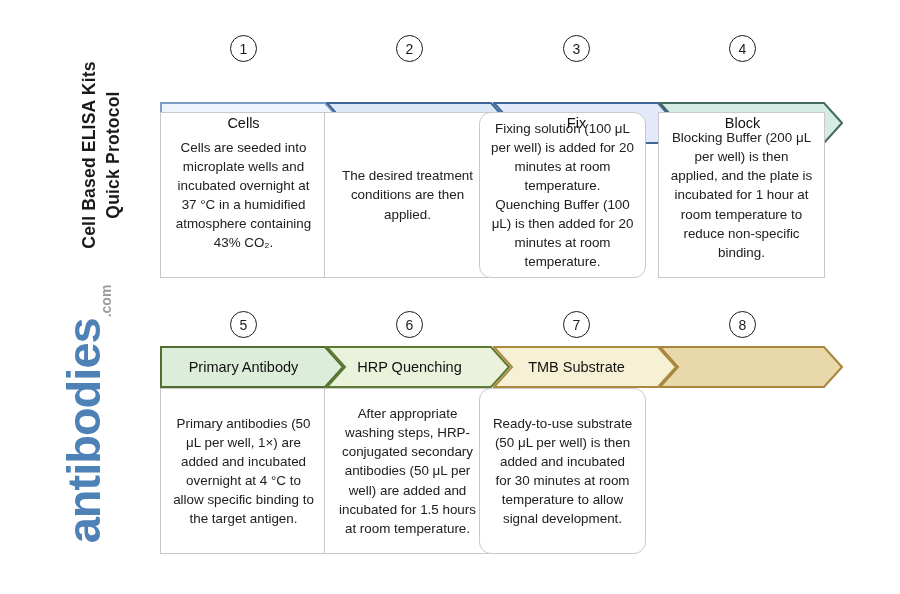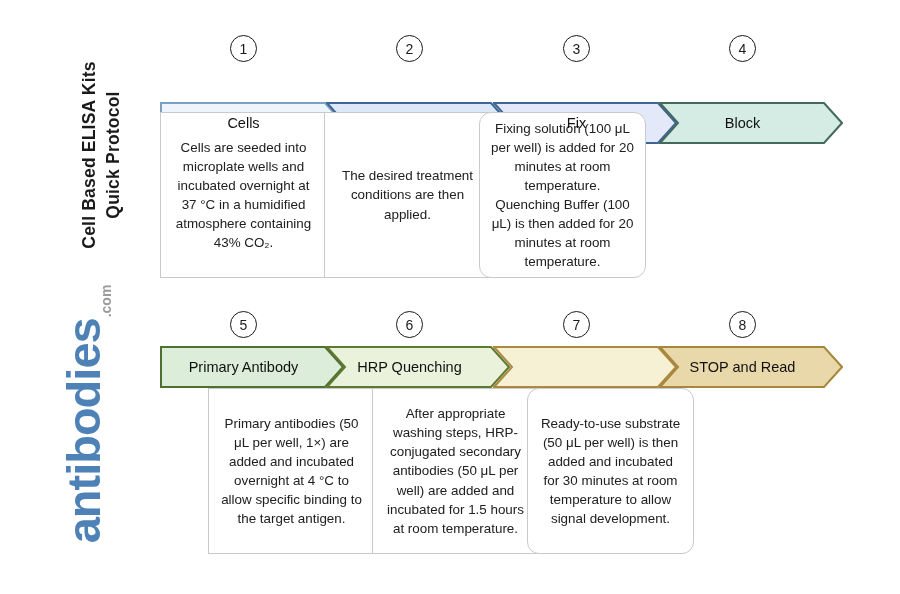--- a/index.html
+++ b/index.html
@@ -98,20 +98,23 @@
   <div class="strip" style="top:112px;height:166px;">
     <div class="box b0">
         <span>Cells are seeded into microplate wells and incubated overnight at 37 °C in a humidified atmosphere containing 43% CO₂.</span>
       </div>
     <div class="box b1">
         <span>The desired treatment conditions are then applied.</span>
       </div>
     <div class="box b2">
         <span>Fixing solution (100 μL per well) is added for 20 minutes at room temperature. Quenching Buffer (100 μL) is then added for 20 minutes at room temperature.</span>
       </div>
+    <div class="box b3">
+        <span>Blocking Buffer (200 μL per well) is then applied, and the plate is incubated for 1 hour at room temperature to reduce non-specific binding.</span>
+      </div>
   </div>
 
   <div class="strip" style="top:311px;height:27px;">
     <div class="circle c0">
         <span>5</span>
       </div>
     <div class="circle c1">
         <span>6</span>
       </div>
     <div class="circle c2">
@@ -130,24 +133,24 @@
       <polygon points="1,1 165,1 183,21 165,41 1,41 19,21" stroke-width="2" fill="#eaf2db" stroke="#5c7a31"></polygon>
     </svg>
     <svg class="arrow-svg a2" viewBox="0 0 184 42" preserveAspectRatio="none">
       <polygon points="1,1 165,1 183,21 165,41 1,41 19,21" stroke-width="2" fill="#f6f0d5" stroke="#ab8a40"></polygon>
     </svg>
     <svg class="arrow-svg a3" viewBox="0 0 184 42" preserveAspectRatio="none">
       <polygon points="1,1 165,1 183,21 165,41 1,41 19,21" stroke-width="2" fill="#e9d8a9" stroke="#a8863c"></polygon>
     </svg>
     <div class="arrow-label a0">Primary Antibody</div>
     <div class="arrow-label a1">HRP Quenching</div>
-    <div class="arrow-label a3">STOP and Read</div>
+    <div class="arrow-label a2">TMB Substrate</div>
   </div>
 
-  <div class="strip" style="top:388px;height:166px;margin-left:48px;">
+  <div class="strip" style="top:388px;height:166px;">
     <div class="box b0">
         <span>Primary antibodies (50 μL per well, 1×) are added and incubated overnight at 4 °C to allow specific binding to the target antigen.</span>
       </div>
     <div class="box b1">
         <span>After appropriate washing steps, HRP-conjugated secondary antibodies (50 μL per well) are added and incubated for 1.5 hours at room temperature.</span>
       </div>
     <div class="box b2">
         <span>Ready-to-use substrate (50 μL per well) is then added and incubated for 30 minutes at room temperature to allow signal development.</span>
       </div>
   </div>

